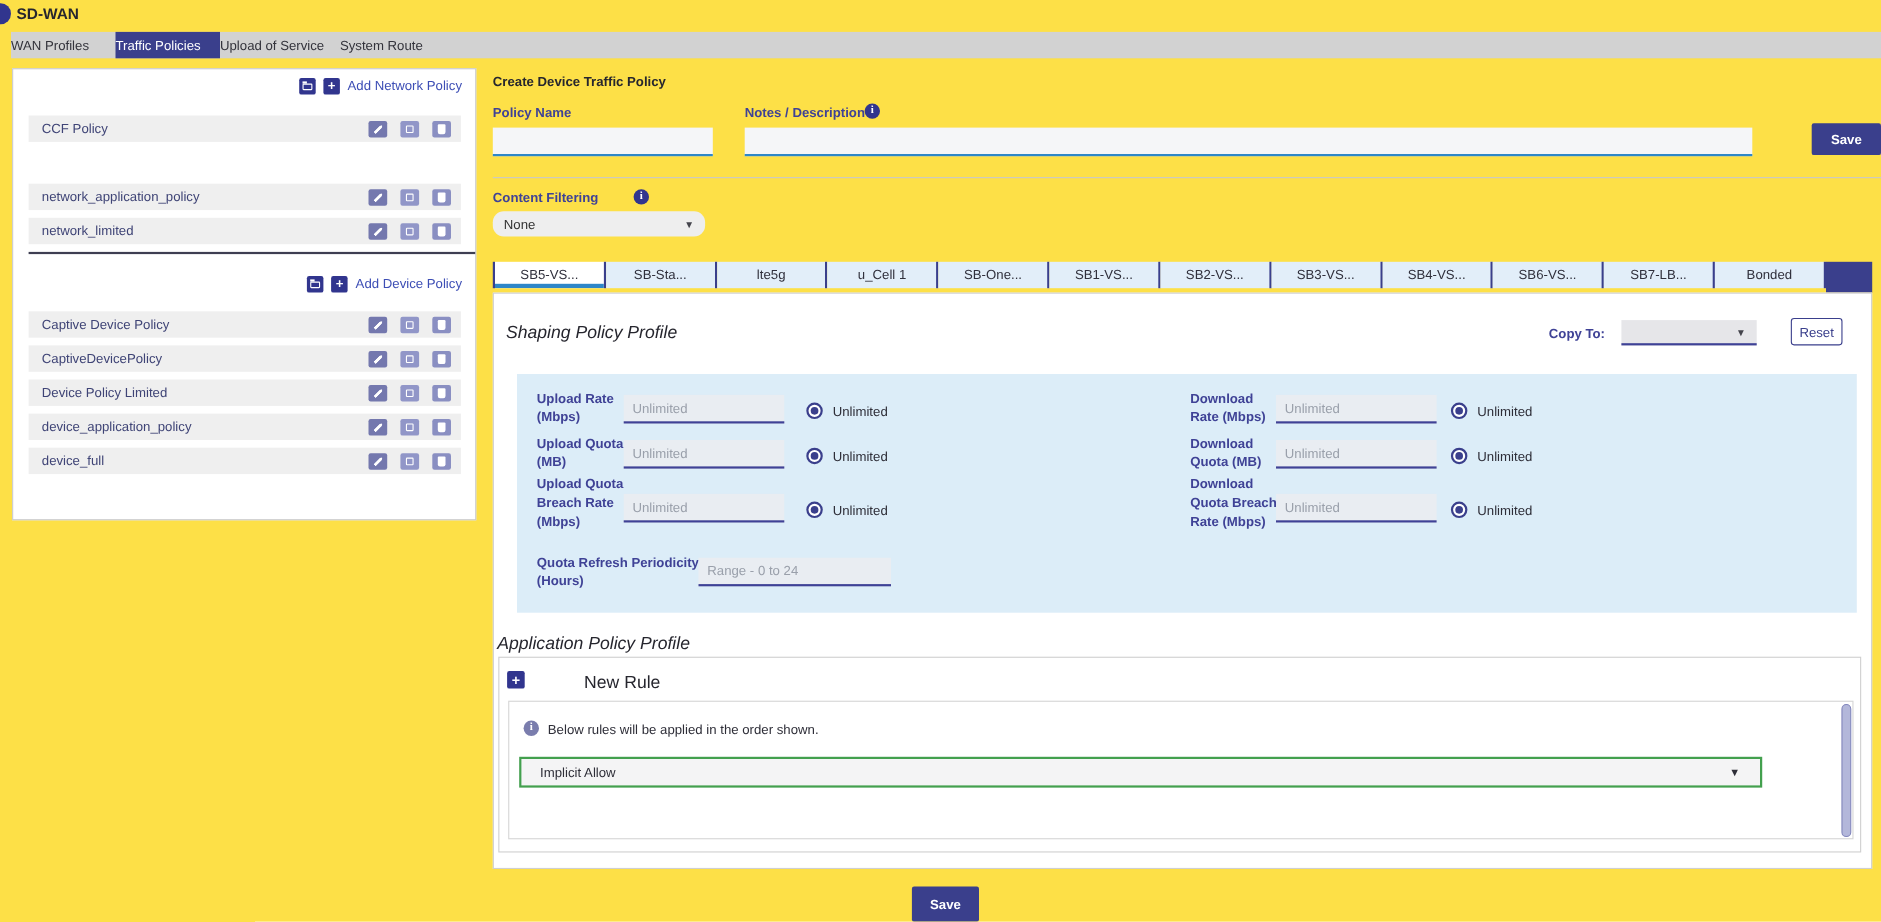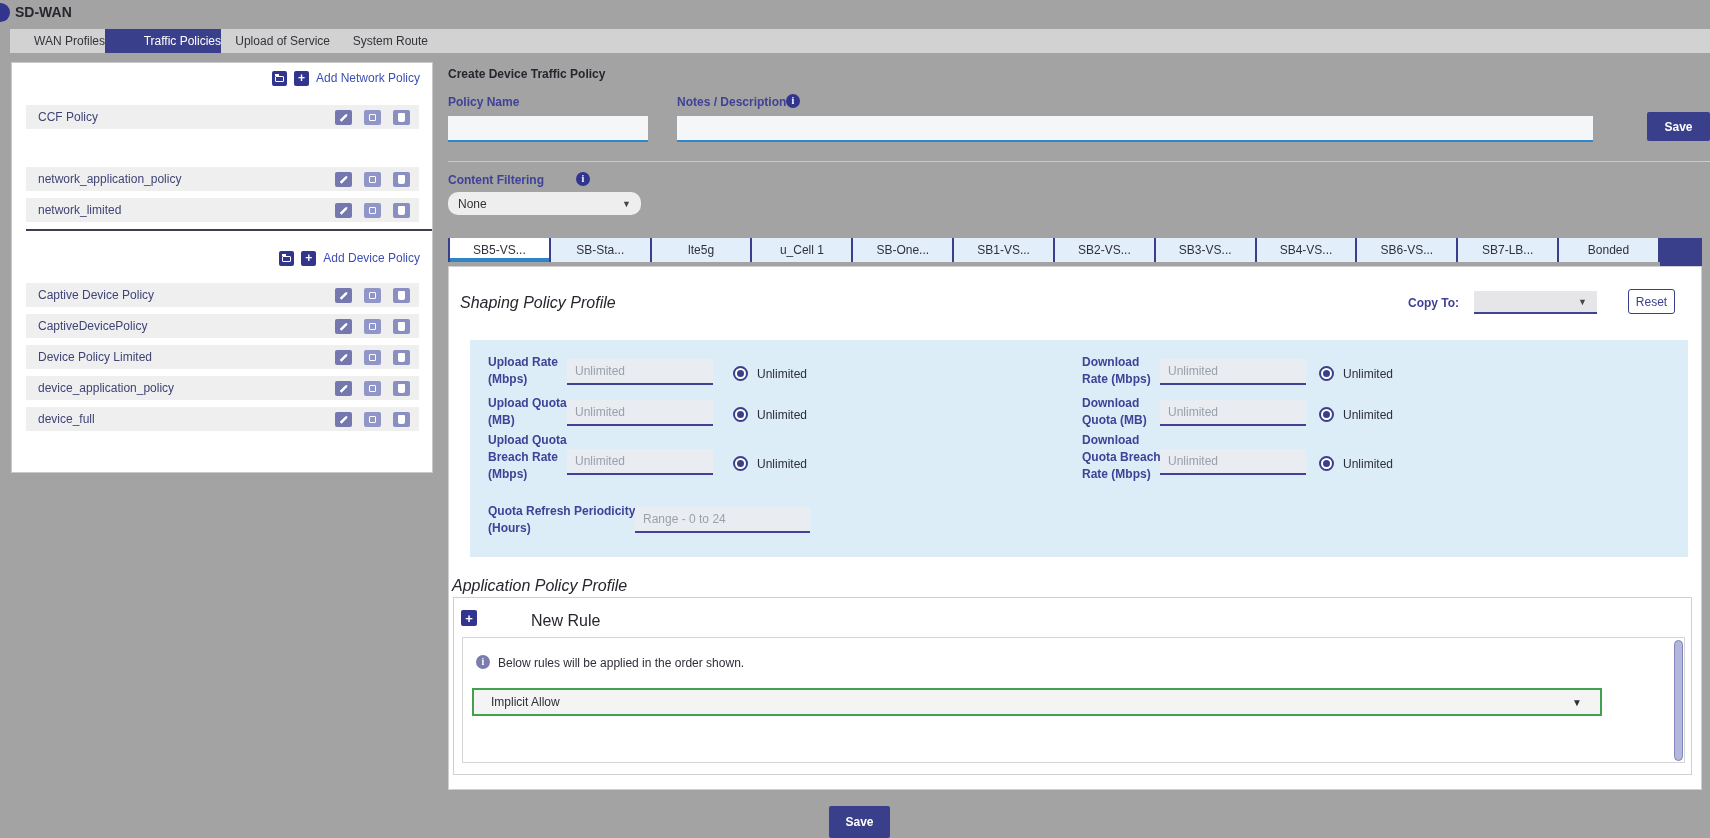--- a/index.html
+++ b/index.html
@@ -1,30 +1,30 @@
 <!DOCTYPE html>
 <html><head>
 <meta charset="utf-8">
 <style>
   * { box-sizing: border-box; margin: 0; padding: 0; }
   html,body { background:#fff; }
   .screen {
     position: relative; width: 1710px; height: 838px;
-    background: #a3a3a3; overflow: hidden;
+    background: #fde047; overflow: hidden;
     font-family: "Liberation Sans", sans-serif; color:#26262e;
   }
   .abs { position:absolute; }
 
   
   .logo-circle { position:absolute; left:-9px; top:3px; width:19px; height:19px; border-radius:50%; background:#31358e; }
   .app-title { position:absolute; left:15px; top:4px; font-size:14px; font-weight:bold; color:#26262e; }
 
   
   .nav-tabs { position:absolute; left:10px; top:29px; right:0; height:24px; background:#d2d2d2; display:flex; }
-  .nav-tab { height:24px; line-height:24px; text-align:right; font-size:12px; color:#33333b; cursor:default; }
+  .nav-tab { height:24px; line-height:24px; text-align:left; font-size:12px; color:#33333b; cursor:default; }
   .nav-tab.active { background:#3a3f8c; color:#fff; }
 
   
   .left-panel { position:absolute; left:11px; top:62px; width:422px; height:411px; background:#fff; border:1px solid #c9c9c9; }
   .add-row { position:absolute; right:12px; height:18px; display:flex; align-items:center; gap:7px; }
   .add-link { font-size:12px; color:#3d4eb5; cursor:pointer; }
   .sq-icon { width:15px; height:15px; background:#31358e; border-radius:2px; display:flex; align-items:center; justify-content:center; color:#fff; font-size:12px; font-weight:bold; line-height:1; cursor:pointer; }
   .g-folder { width:9px; height:6px; border:1.3px solid #fff; border-radius:1px; position:relative; margin-top:2px; }
   .g-folder::before { content:""; position:absolute; top:-3px; left:-1px; width:4px; height:2px; background:#fff; }
   .prow { position:absolute; left:14px; right:13px; height:24px; background:#efefef; display:flex; align-items:center; justify-content:space-between; padding:0 9px 0 12px; }
@@ -86,21 +86,21 @@
 </head>
 <body>
 
 <div class="screen">
 
   <div class="logo-circle"></div>
   <div class="app-title">SD-WAN</div>
 
   <div class="nav-tabs">
     <div class="nav-tab" style="width:95px">WAN Profiles</div>
-    <div class="nav-tab active" style="width:116px">Traffic Policies</div>
+    <div class="nav-tab active" style="width:95px">Traffic Policies</div>
     <div class="nav-tab" style="width:109px">Upload of Service</div>
     <div class="nav-tab" style="width:98px">System Route</div>
   </div>
 
   <div class="left-panel">
 
     <div class="add-row" style="top:6px">
       <span class="sq-icon">
           <span class="g-folder"></span>
         </span>

